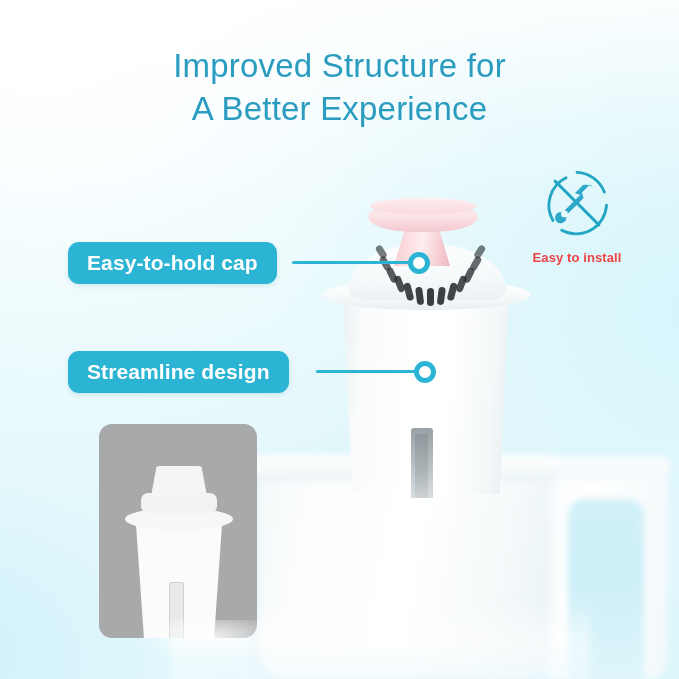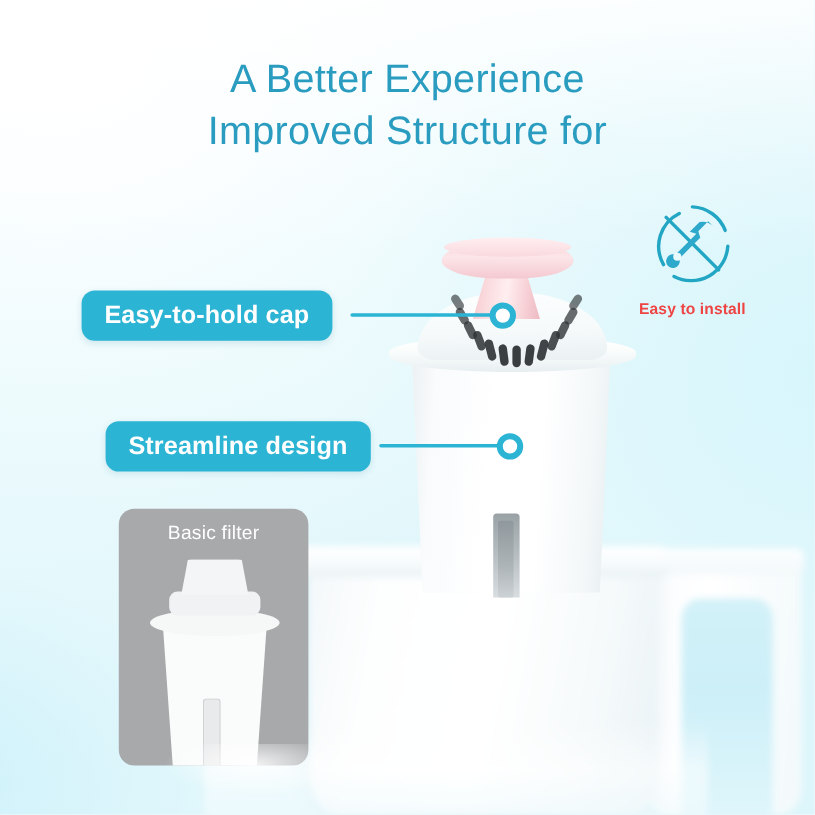--- a/index.html
+++ b/index.html
@@ -167,21 +167,21 @@
     background: #2bb4d4;
     color: #ffffff;
     border-radius: 11px;
     font-weight: 700;
     letter-spacing: 0.1px;
     box-shadow: 0 2px 5px rgba(25,120,150,0.14);
     white-space: nowrap;
     justify-content: flex-end;
   }
   #badge-cap   { left: 68px;  top: 242px; height: 42px; padding: 0 19px; font-size: 21px; }
-  #badge-strml { left: 68px;  top: 351px; height: 42px; padding: 0 19px; font-size: 21px; margin-left: 20px; }
+  #badge-strml { left: 68px;  top: 351px; height: 42px; padding: 0 19px; font-size: 21px; }
 
   .leader {
     position: absolute;
     height: 3px;
     background: #2bb4d4;
     border-radius: 2px;
   }
   #leader-cap   { left: 292px; top: 261px; width: 122px; }
   #leader-strml { left: 316px; top: 370px; width: 104px; }
 
@@ -296,22 +296,22 @@
     <div class="pitcher-shadow"></div>
     <div class="pitcher-handle-out"></div>
     <div class="pitcher-handle-hole"></div>
     <div class="pitcher-body"></div>
     <div class="pitcher-rim-r"></div>
     <div class="pitcher-rim"></div>
     <div class="pitcher-lowhaze"></div>
   </div>
 
   <div class="title">
+    <div>Improved Structure for</div>
     <div>A Better Experience</div>
-    <div>Improved Structure for</div>
   </div>
 
   <div class="cart">
     <div class="cart-body"></div>
     <div class="cart-slot"></div>
     <div class="cart-slot-inner"></div>
     <div class="cart-flange"></div>
     <div class="cart-dome"></div>
     <div class="vents" id="vents">
         <div class="vent" style="left: 22.3005px; top: -2.22026px; transform: rotate(-32.6737deg); height: 14.1px; opacity: 0.64;"></div>
@@ -352,21 +352,20 @@
       <path d="M59 34 A28 28 0 0 1 18 57" fill="none" stroke="#22a6c4" stroke-width="2.6" stroke-linecap="round"></path>
       <path d="M10 48 A28 28 0 0 1 22 9" fill="none" stroke="#22a6c4" stroke-width="2.6" stroke-linecap="round"></path>
       <line x1="12" y1="12" x2="52" y2="52" stroke="#22a6c4" stroke-width="2.6" stroke-linecap="round"></line>
       <path d="M44 15 L36.5 22.5 L38 27.5 L33.5 32 L22 43.5 A5.2 5.2 0 1 1 19 40.5 L30.5 29 L35 24.5 L30 23 L37.5 15.5 A11.5 11.5 0 0 1 48.5 19.5 Z" fill="#2fa9cb"></path>
       <circle cx="20.5" cy="42" r="3.1" fill="#eafbfd"></circle>
     </svg>
     <div class="tools-label">Easy to install</div>
   </div>
 
   <div class="inset">
-    <div class="inset-title">Basic filter</div>
     <div class="bf">
       <div class="bf-body"></div>
       <div class="bf-flange"></div>
       <div class="bf-collar"></div>
       <div class="bf-cap"></div>
       <div class="bf-slot"></div>
     </div>
   </div>
   <div class="inset-glow"></div>
 

